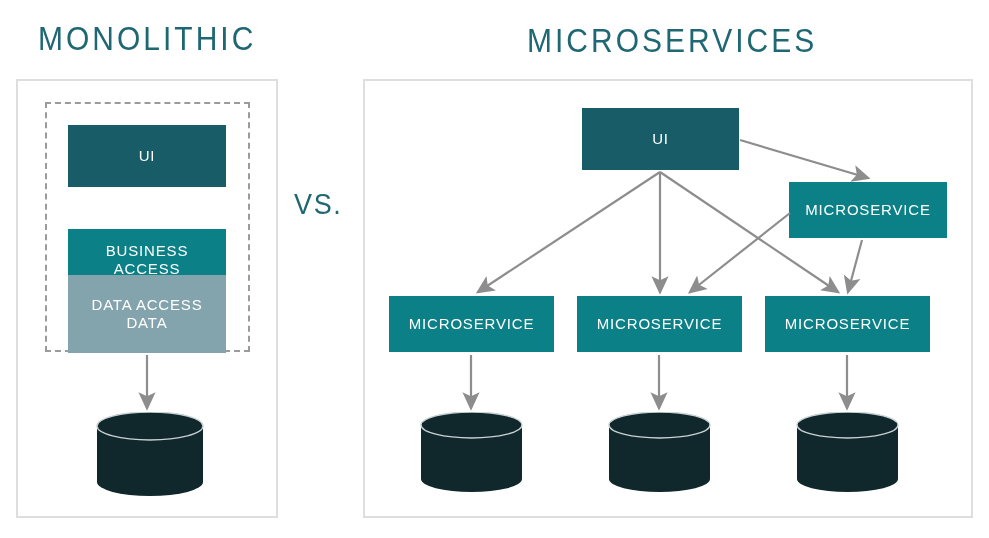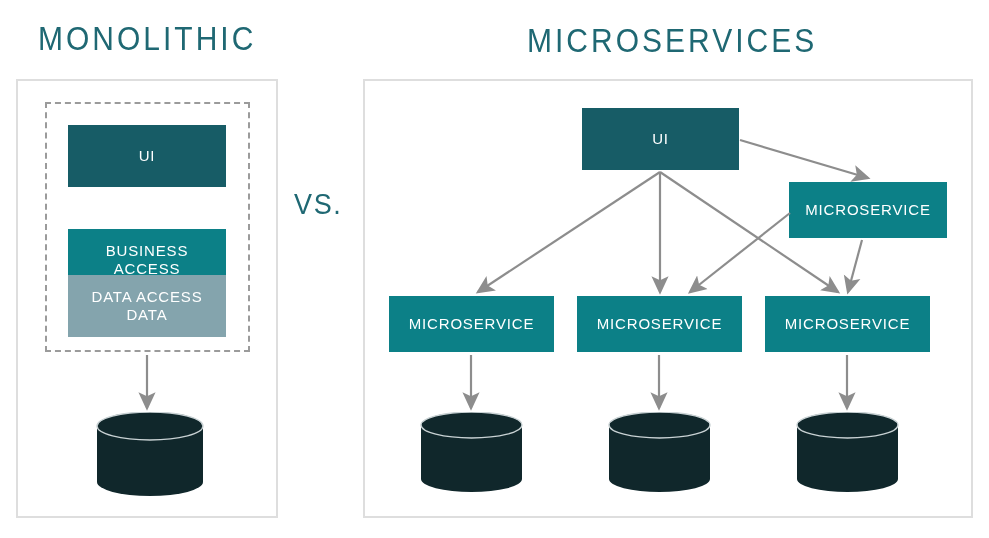--- a/index.html
+++ b/index.html
@@ -106,21 +106,21 @@
     width: 158px;
     height: 62px;
     background: #0c8087;
     font-size: 15px;
     margin-top: 29px;
   }
   #box-data-access {
     left: 68px;
     top: 275px;
     width: 158px;
-    height: 62px;
+    height: 78px;
     background: #84a4ad;
     font-size: 15px;
   }
   #box-ui-micro {
     left: 582px;
     top: 108px;
     width: 157px;
     height: 62px;
     background: #175c66;
     font-size: 15px;

